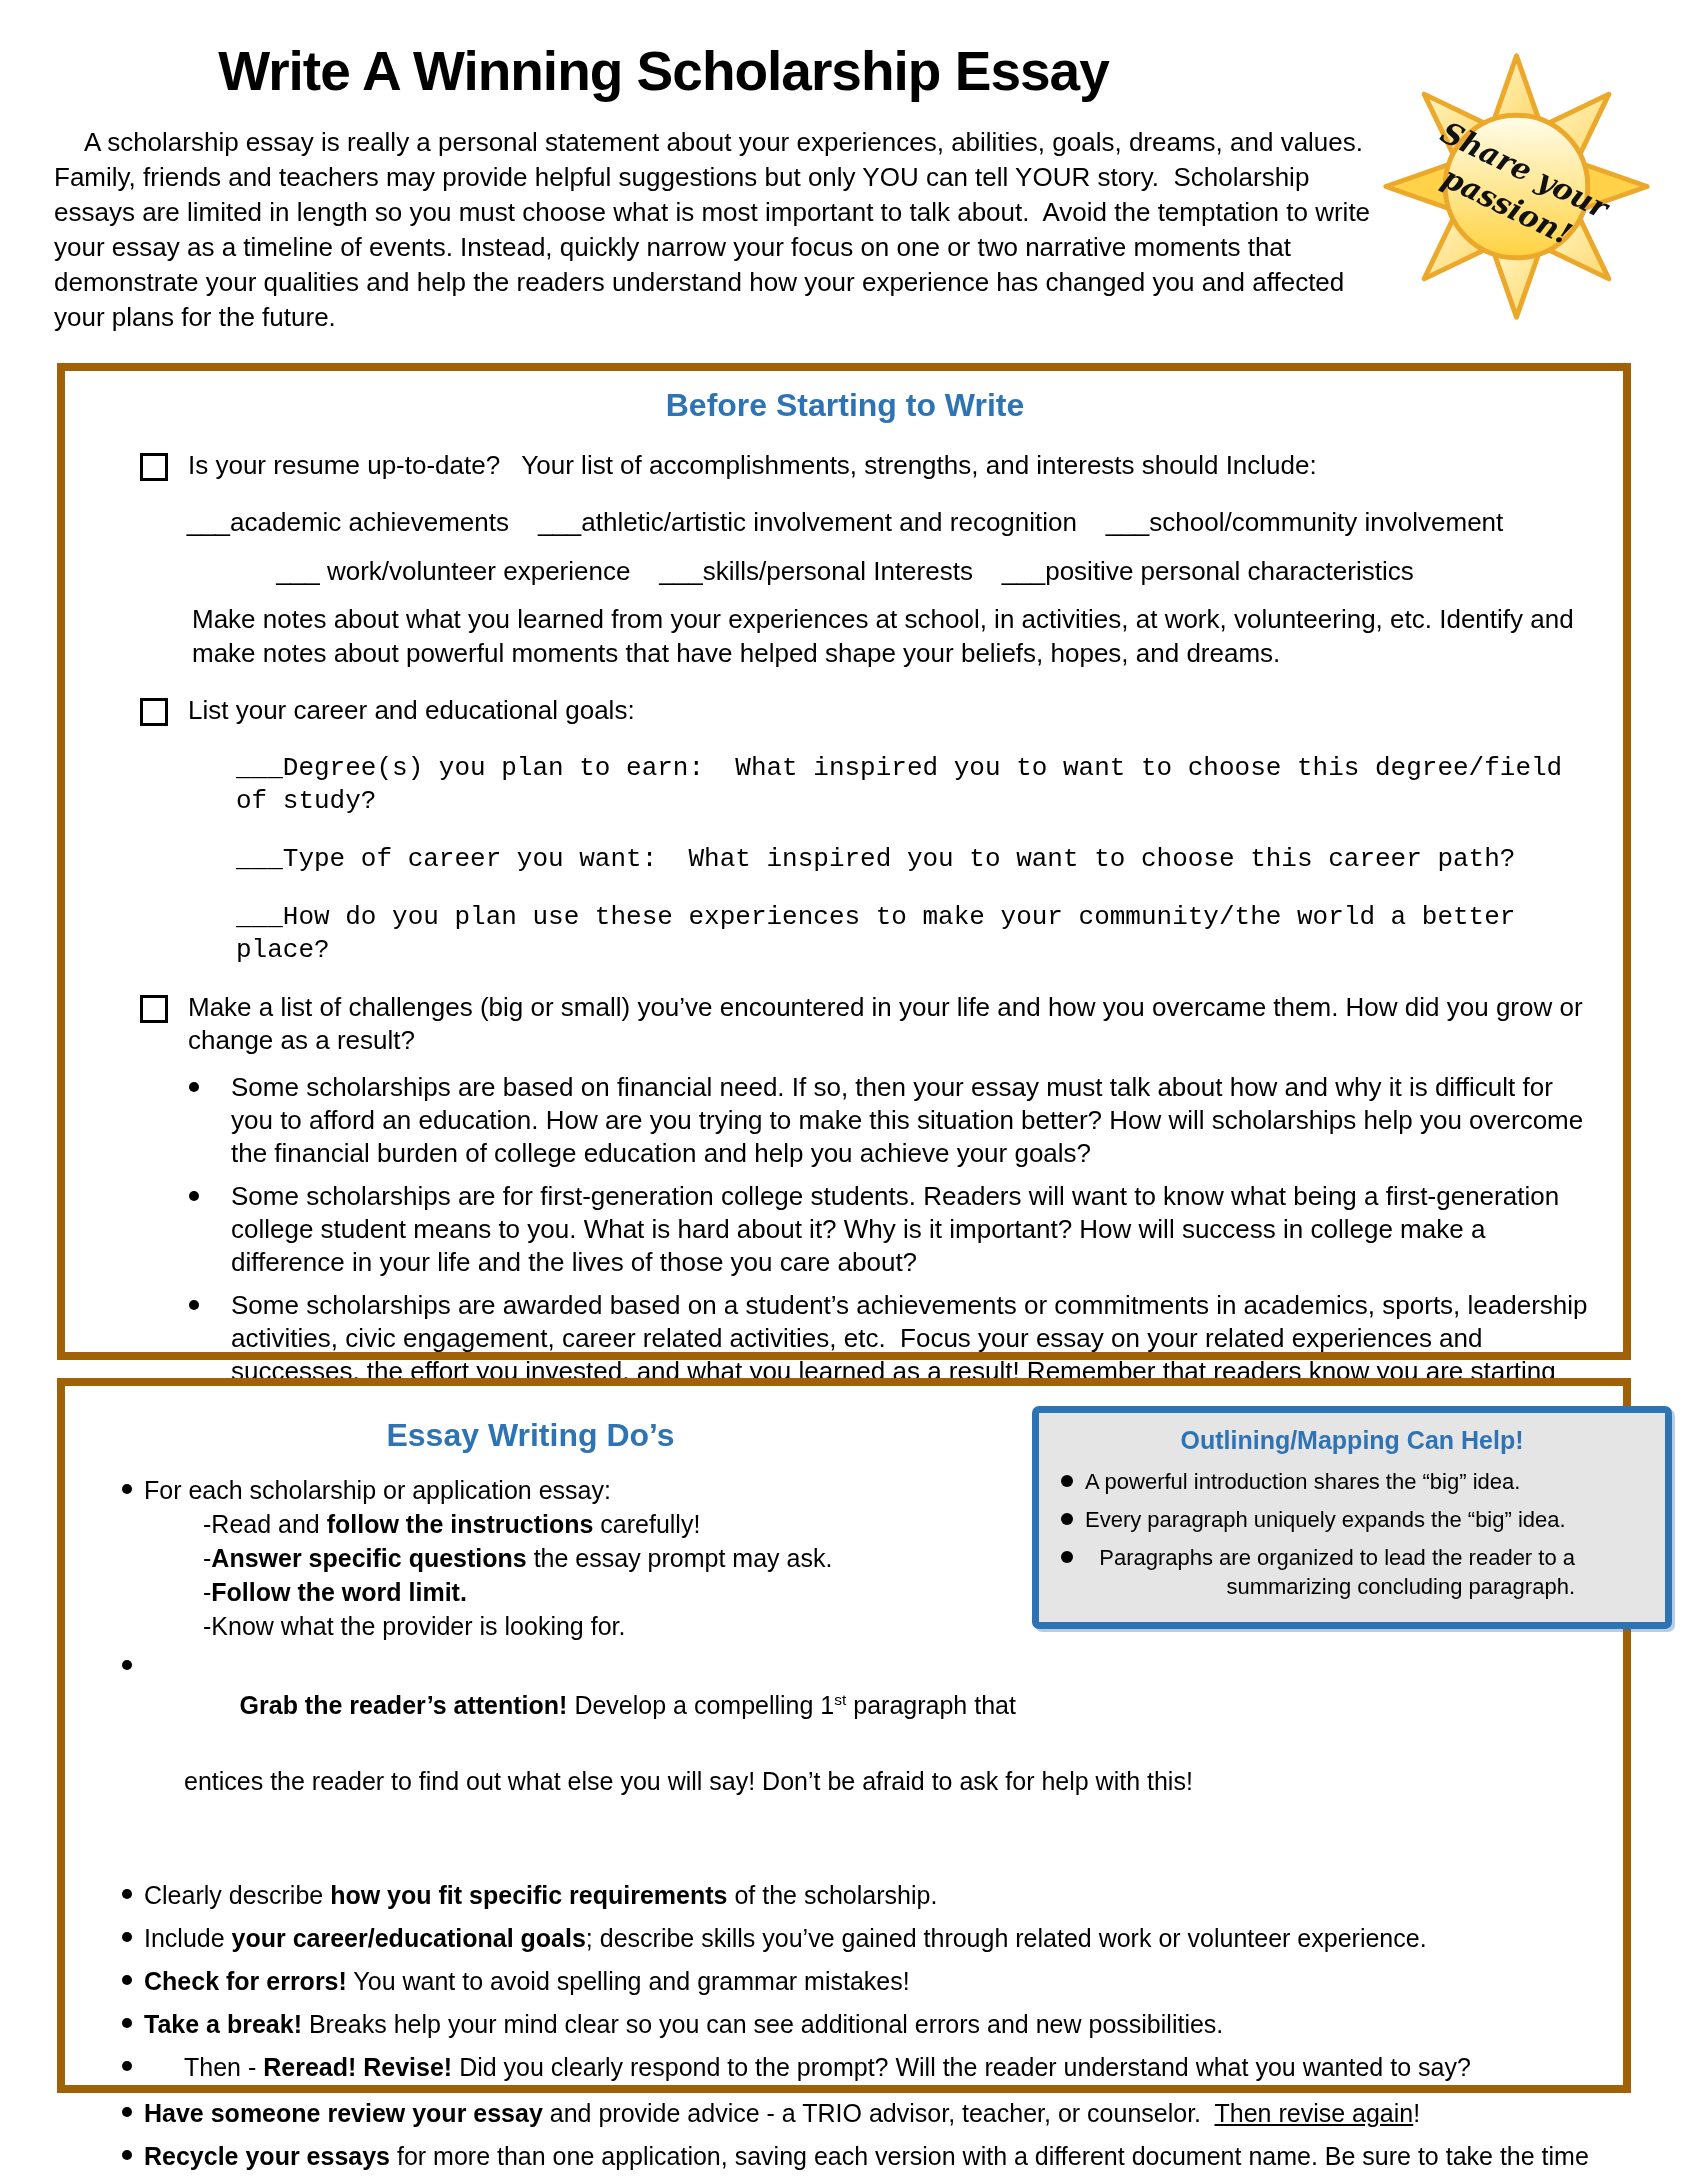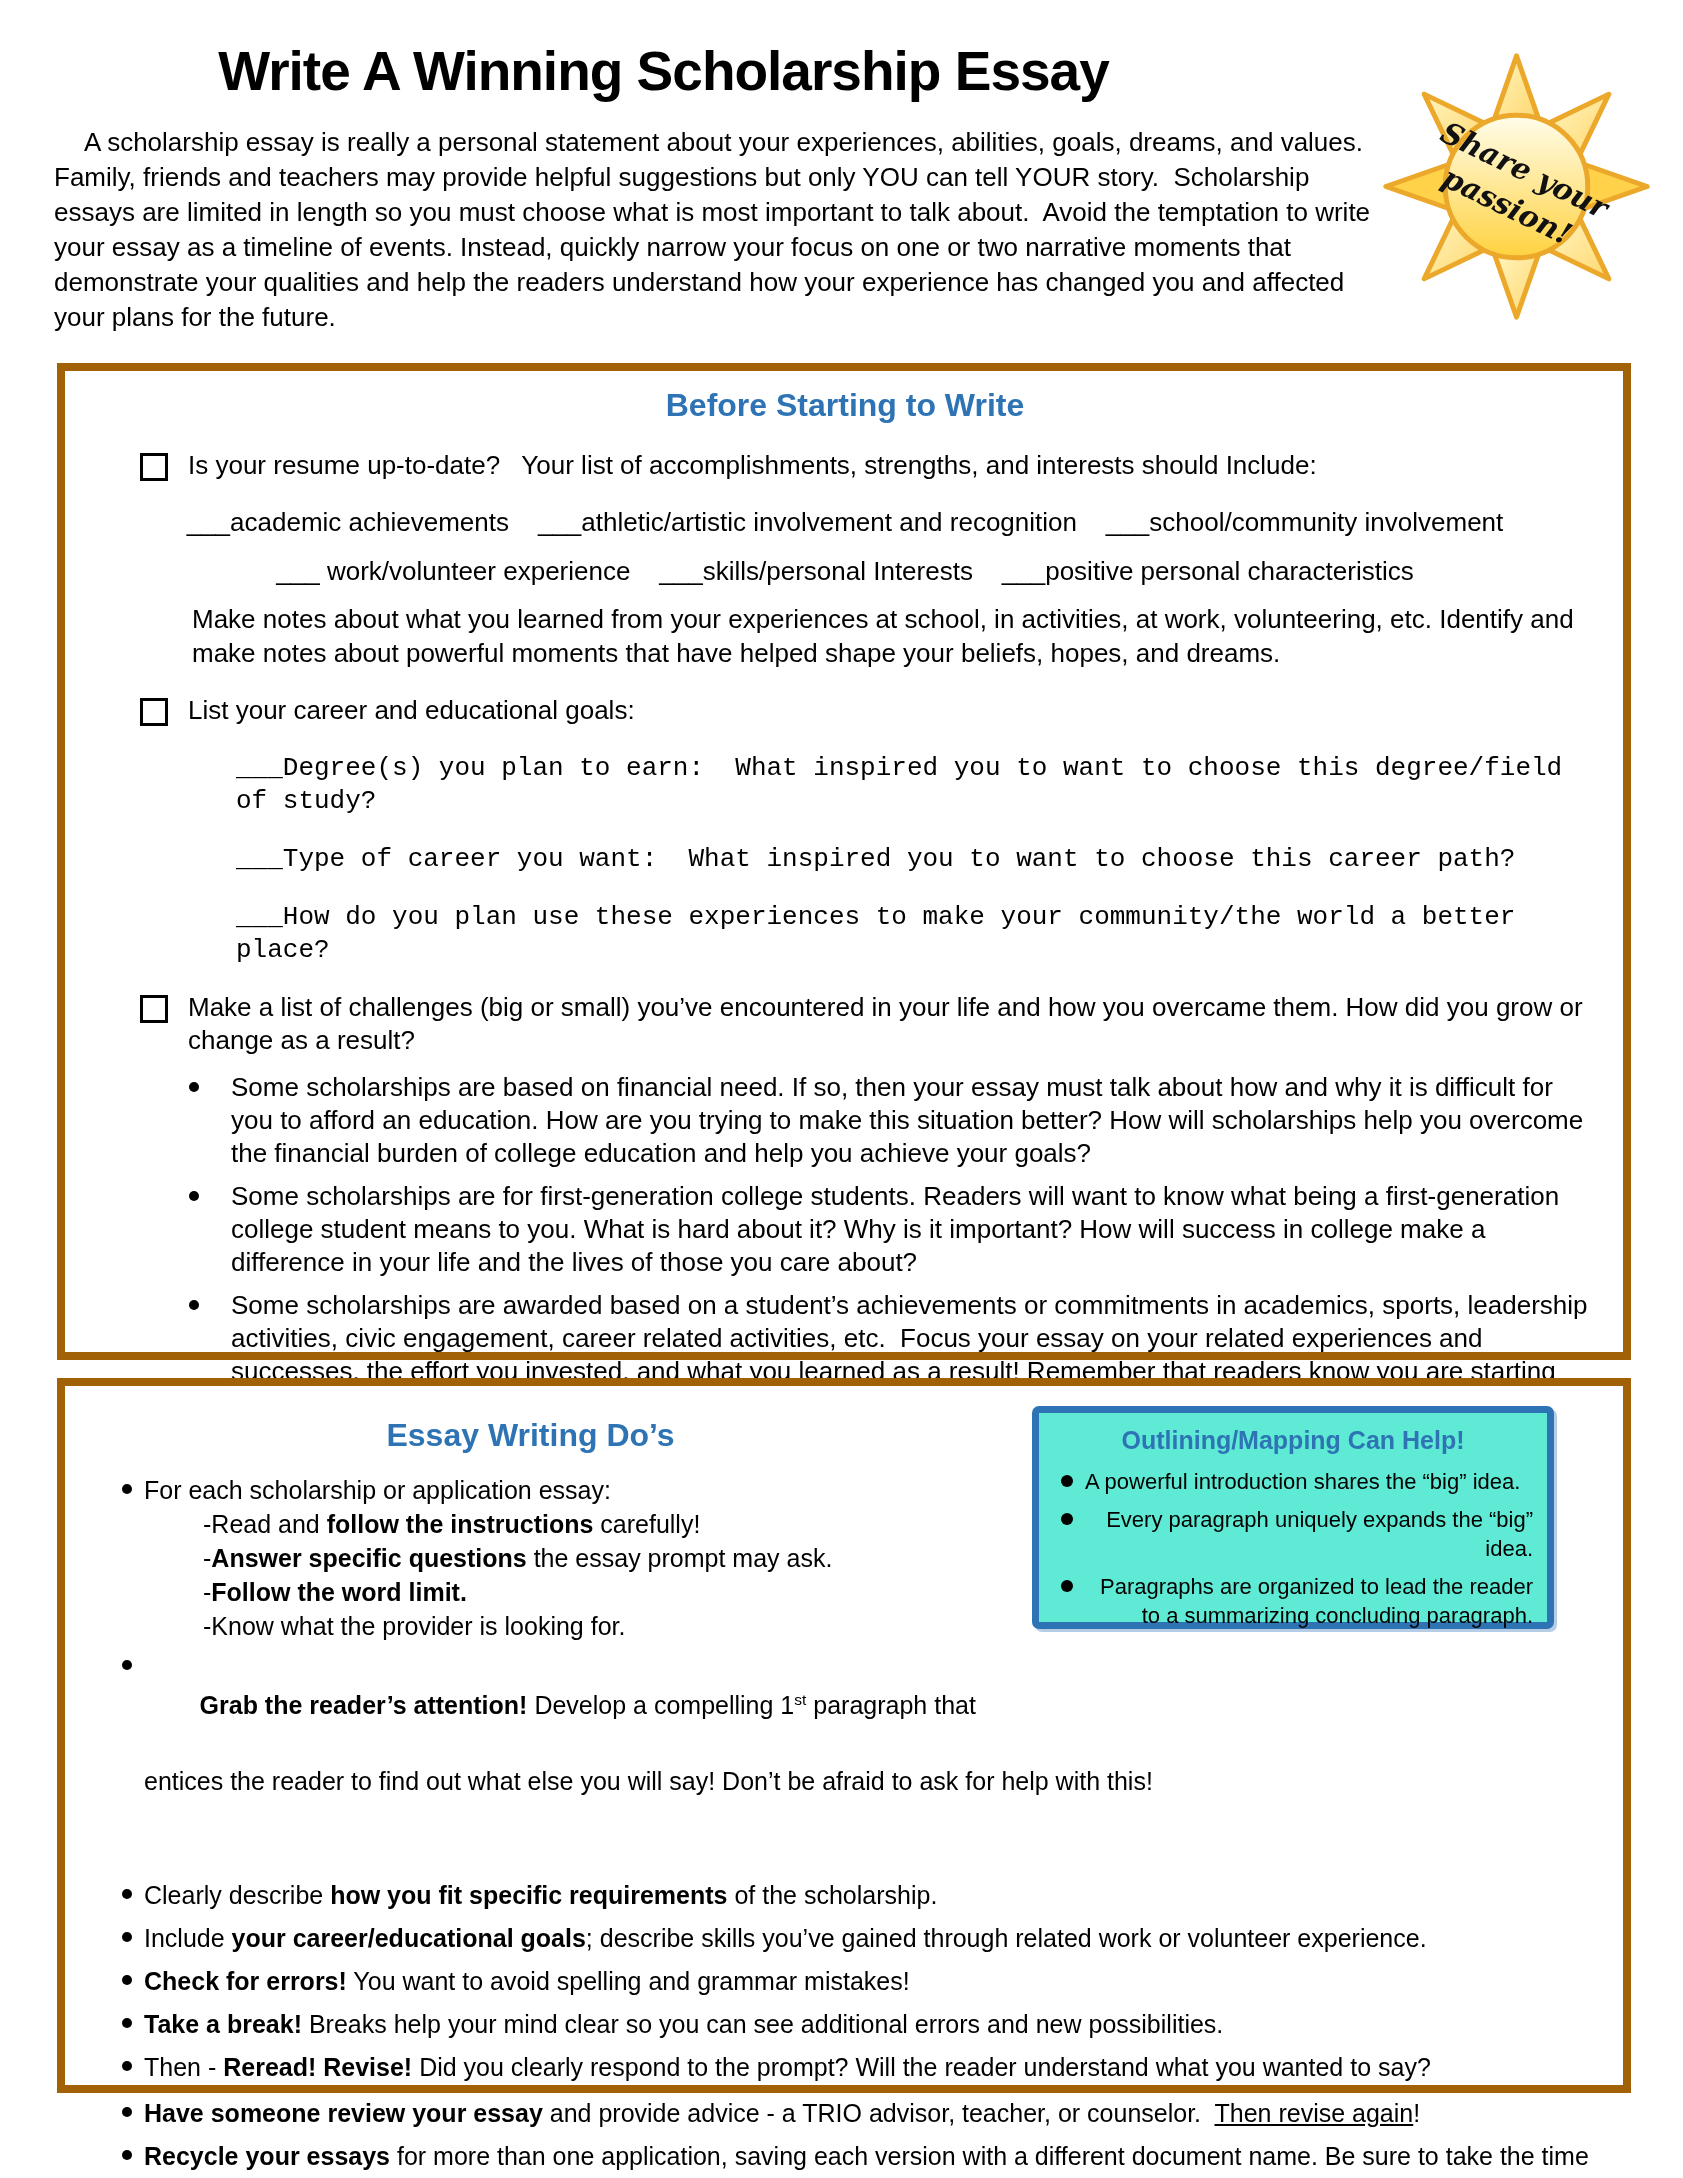--- a/index.html
+++ b/index.html
@@ -63,28 +63,28 @@
 
   
   .dos-title{width:871px;}
   .doslist{list-style:none;margin:18px 0 0 0;padding:0;font-size:25px;}
   .doslist>li{display:flex;align-items:flex-start;margin-bottom:9px;}
   #dos-box .dot{margin-left:27px;margin-right:12px;}
   .doslist .t{line-height:34px;max-width:1455px;}
   .sublist{list-style:none;margin:0;padding:0 0 0 59px;}
   .sublist li{line-height:34px;}
   .line2{display:block;margin-top:8px;}
-  li.mb-lg{margin-bottom:12px;}
+  li.mb-lg{margin-bottom:12px;gap:40px;}
   li.mb-sm{margin-bottom:6px;}
 
   
   .obox{
     position:absolute;top:20px;left:967px;box-sizing:border-box;
-    width:522px;height:223px;border:7px solid #2E74B5;border-radius:7px;
-    box-shadow:3px 3px 0 rgba(46,116,181,0.35);background:#5eead4;
+    width:640px;height:223px;border:7px solid #2E74B5;border-radius:7px;
+    box-shadow:3px 3px 0 rgba(46,116,181,0.35);background:#e5e5e5;
     padding:8px 14px 0 14px;
   }
   .obox-title{
     text-align:center;color:#2E74B5;font-weight:bold;font-size:25px;
     margin:4px 0 0 0;line-height:30px;
   }
   .oboxlist{list-style:none;margin:12px 0 0 0;padding:0;font-size:22px;}
   .oboxlist li{display:flex;align-items:flex-start;margin-bottom:9px;text-align:right;}
   .odot{
     flex:0 0 auto;width:12px;height:12px;border-radius:50%;background:#000;

